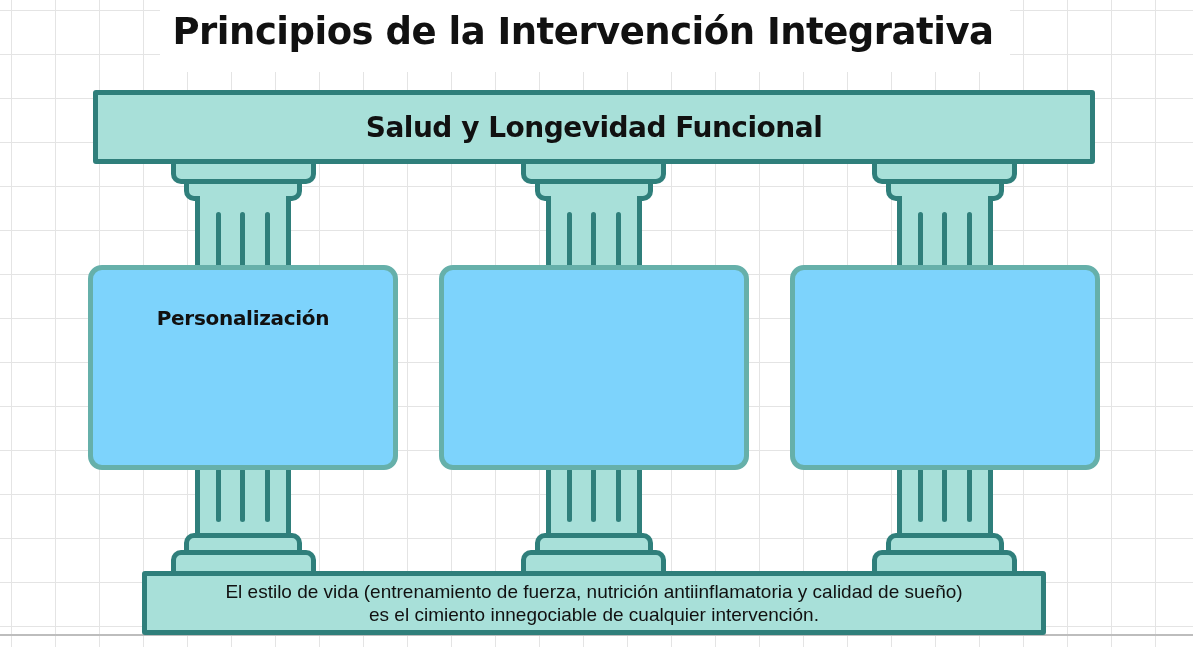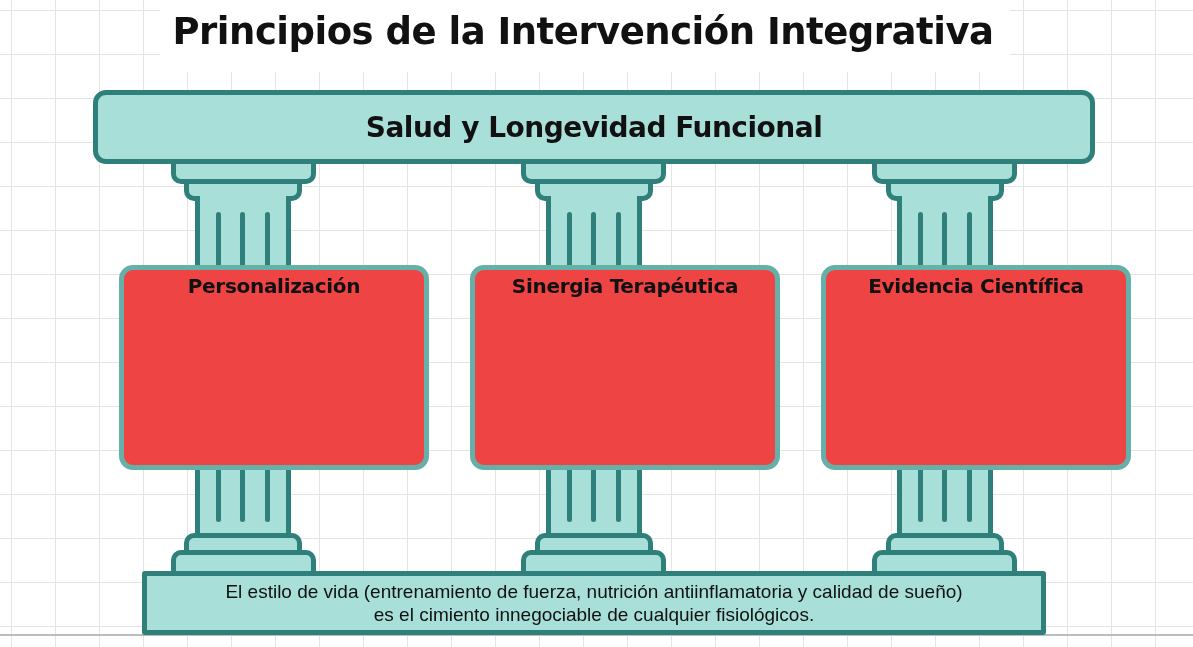--- a/index.html
+++ b/index.html
@@ -15,32 +15,32 @@
   }
   .title-mask { position:absolute; left:160px; top:0; width:850px; height:72px; background:#fff; }
   .title {
     position:absolute; left:0; top:10px; width:1166px; text-align:center;
     font-family:"DejaVu Sans", sans-serif; font-weight:bold; font-size:37px; color:#111;
     letter-spacing:-0.5px;
   }
   .floor-line { position:absolute; left:0; top:634px; width:1193px; height:2px; background:#bdbdbd; }
   .teal { background:#a8e0d9; border:5px solid #2f7f7b; box-sizing:border-box; }
   .beam {
-    position:absolute; left:93px; top:90px; width:1002px; height:74px; border-radius:13px;
+    position:absolute; left:93px; top:90px; width:1002px; height:74px; border-radius:3px;
     display:flex; align-items:center; justify-content:center;
   }
   .beam-label { font-family:"DejaVu Sans", sans-serif; font-weight:bold; font-size:28px; color:#111; letter-spacing:-0.5px; }
   .slab { position:absolute; border-radius:0 0 10px 10px; }
   .slab-base { position:absolute; border-radius:10px 10px 0 0; }
   .shaft { position:absolute; border-top:none; border-bottom:none; }
   .flute { position:absolute; width:5px; background:#2f7f7b; border-radius:3px; }
   .card {
     position:absolute; top:265px; height:205px; width:310px;
-    background:#ef4444; border:5px solid #66b0aa; border-radius:14px; box-sizing:border-box;
-    text-align:center; padding-top:4px;margin-left:31px;
+    background:#7dd3fc; border:5px solid #66b0aa; border-radius:14px; box-sizing:border-box;
+    text-align:center; padding-top:36px;
   }
   .card-title { font-family:"DejaVu Sans", sans-serif; font-weight:bold; font-size:20px; color:#111; margin-bottom:8px; letter-spacing:-0.3px; }
   .card-body { font-size:18.5px; line-height:21.5px; color:#111; white-space:pre-line; padding:0 2px; }
   .foundation {
     position:absolute; left:142px; top:571px; width:904px; height:64px; border-radius:3px;
     display:flex; align-items:center; justify-content:center; text-align:center;
   }
   .foundation-text { font-size:19px; line-height:23px; color:#111; white-space:pre-line; }
 </style>
 </head>
@@ -97,22 +97,20 @@
 </div>
 
 <div class="teal beam">
   <span class="beam-label">Salud y Longevidad Funcional</span>
 </div>
 
 <div class="card" style="left:88px;">
   <div class="card-title">Personalización</div>
 </div>
 <div class="card" style="left:439px;">
-  <div class="card-title">Sinergia Terapéutica</div>
 </div>
 <div class="card" style="left:790px;">
-  <div class="card-title">Evidencia Científica</div>
 </div>
 
 <div class="teal foundation">
   <span class="foundation-text">El estilo de vida (entrenamiento de fuerza, nutrición antiinflamatoria y calidad de sueño)
-es el cimiento innegociable de cualquier fisiológicos.</span>
+es el cimiento innegociable de cualquier intervención.</span>
 </div>
 
 </body></html>

